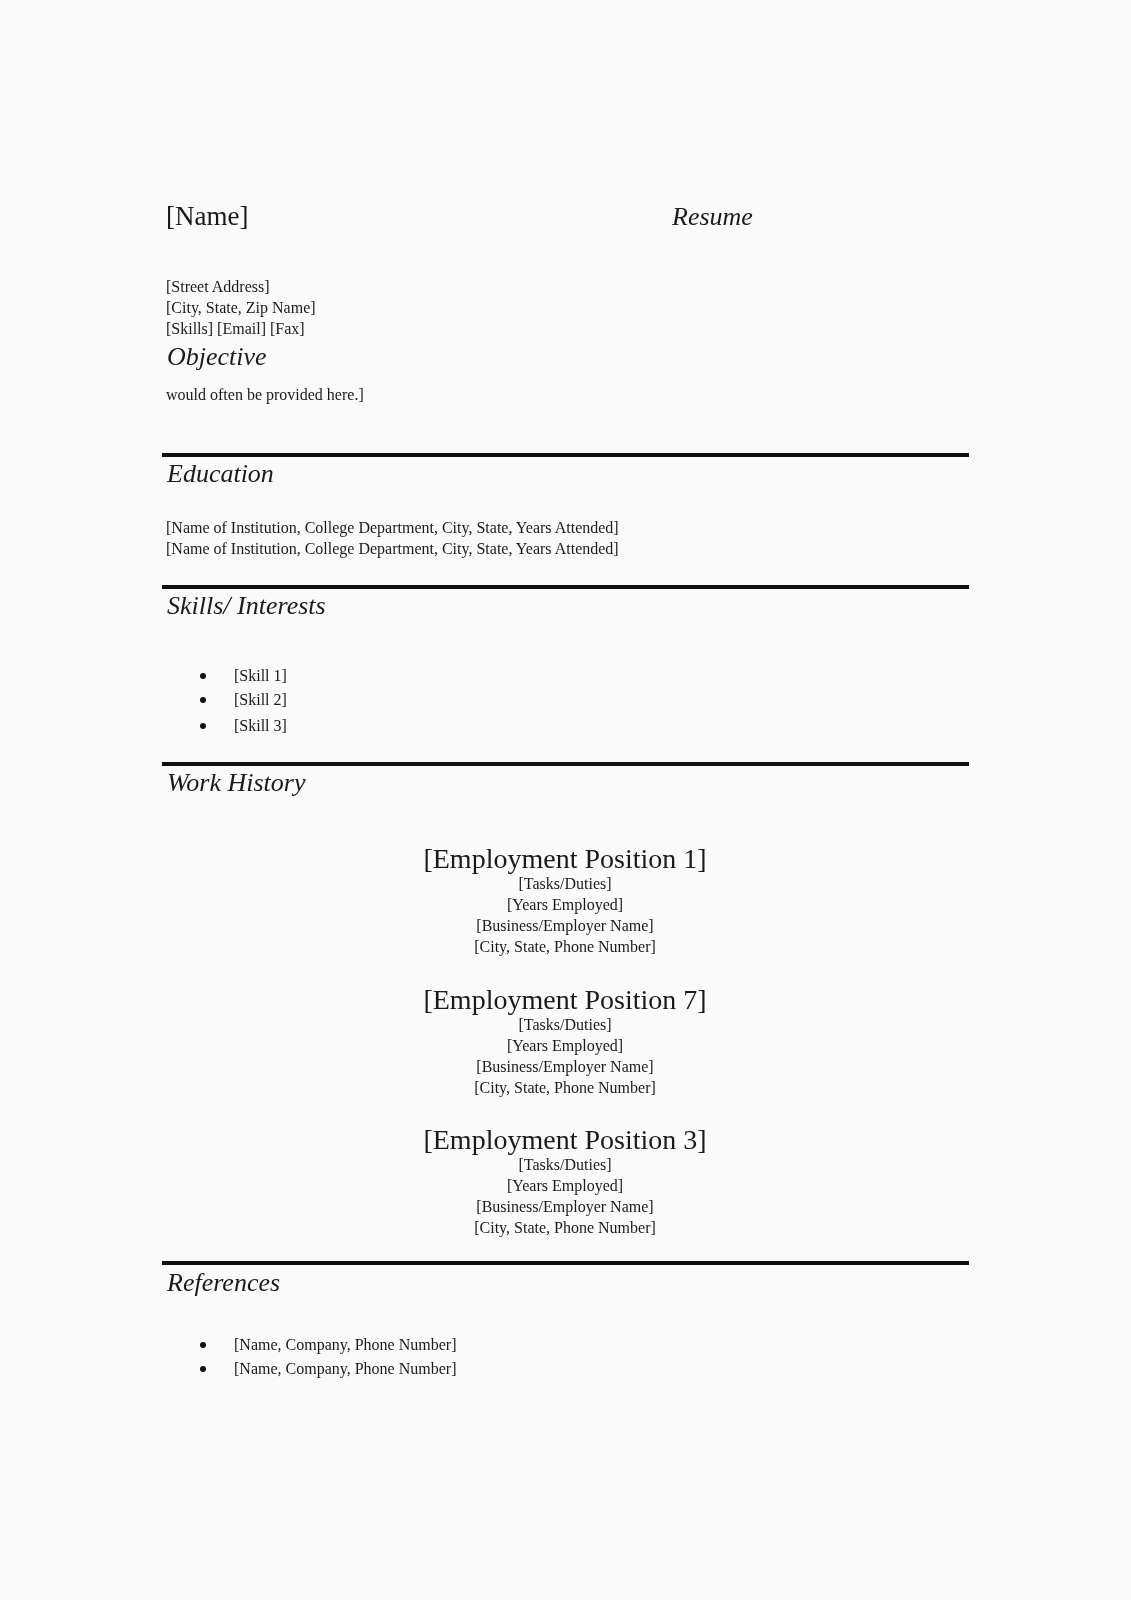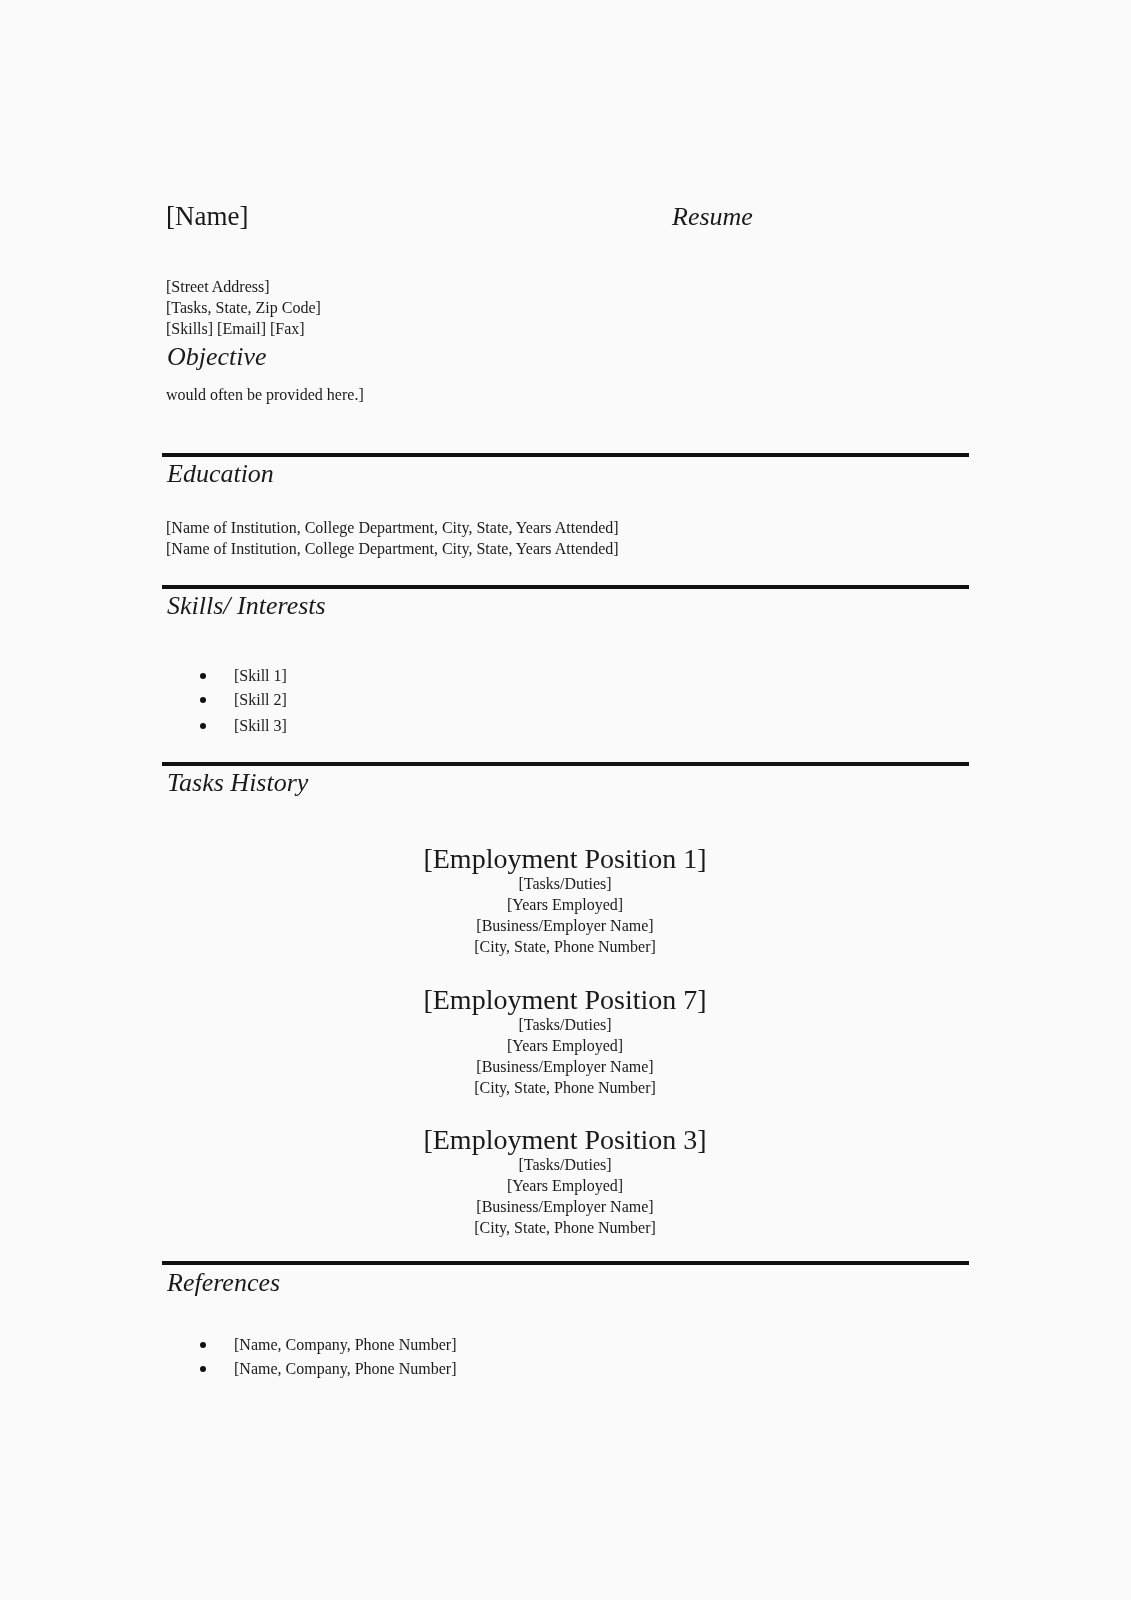--- a/index.html
+++ b/index.html
@@ -30,21 +30,21 @@
 </style>
 </head>
 <body>
 
 <div class="page">
 
   <div class="abs name">[Name]</div>
   <div class="abs resume-title">Resume</div>
   <div class="abs contact">
     <div>[Street Address]</div>
-    <div>[Tasks, State, Zip Code]</div>
+    <div>[City, State, Zip Name]</div>
     <div>[Skills] [Email] [Fax]</div>
   </div>
 
   <div class="abs heading" style="top:326px;margin-top:16px;">Objective</div>
   <div class="abs body-text" style="top:384px;">
     <div>would often be provided here.]</div>
   </div>
 
   <div class="rule" style="top:453px;"></div>
   <div class="abs heading" style="top:459px;">Education</div>
@@ -64,21 +64,21 @@
       <span class="bullet-dot"></span>
       <span class="bullet-text">[Skill 2]</span>
     </div>
     <div class="bullet-row" style="margin-top:2px;">
       <span class="bullet-dot"></span>
       <span class="bullet-text">[Skill 3]</span>
     </div>
   </div>
 
   <div class="rule" style="top:762px;"></div>
-  <div class="abs heading" style="top:768px;">Tasks History</div>
+  <div class="abs heading" style="top:768px;">Work History</div>
 
   <div class="job" style="top:844px;">
     <div class="job-title">[Employment Position 1]</div>
     <div class="job-line">[Tasks/Duties]</div>
     <div class="job-line">[Years Employed]</div>
     <div class="job-line">[Business/Employer Name]</div>
     <div class="job-line">[City, State, Phone Number]</div>
   </div>
 
   <div class="job" style="top:985px;">

